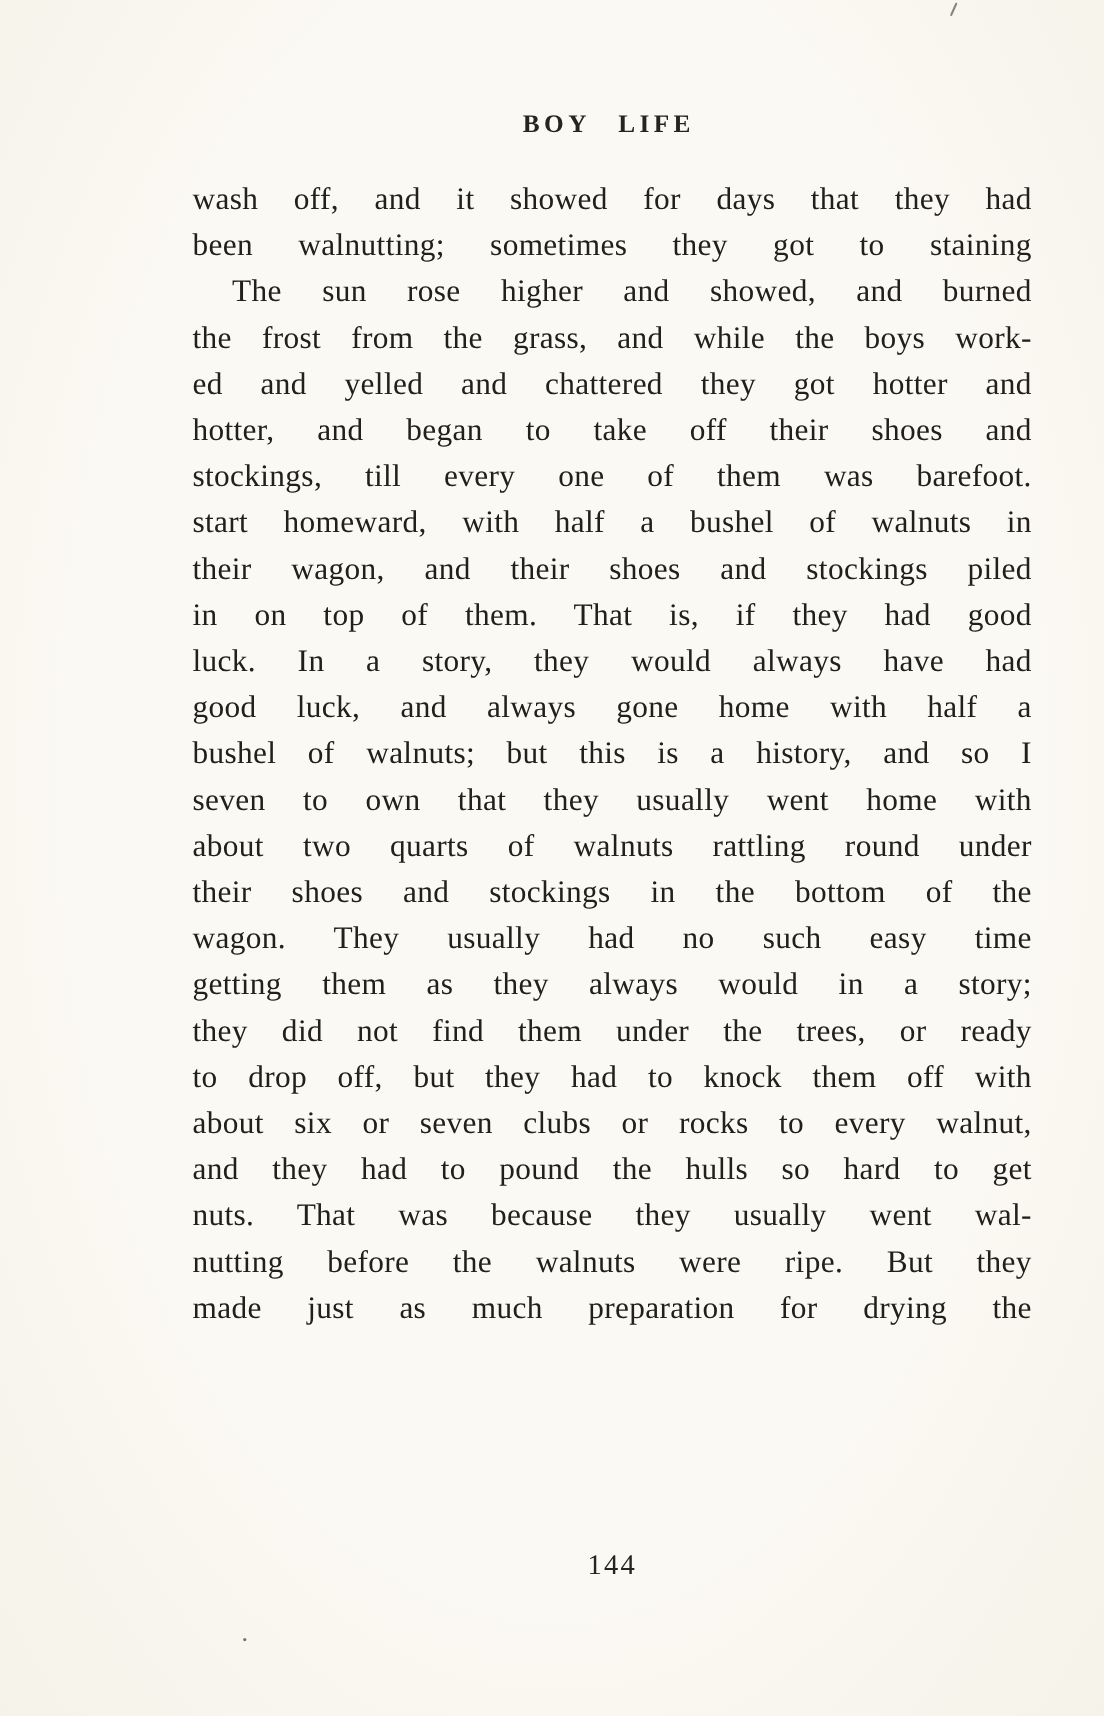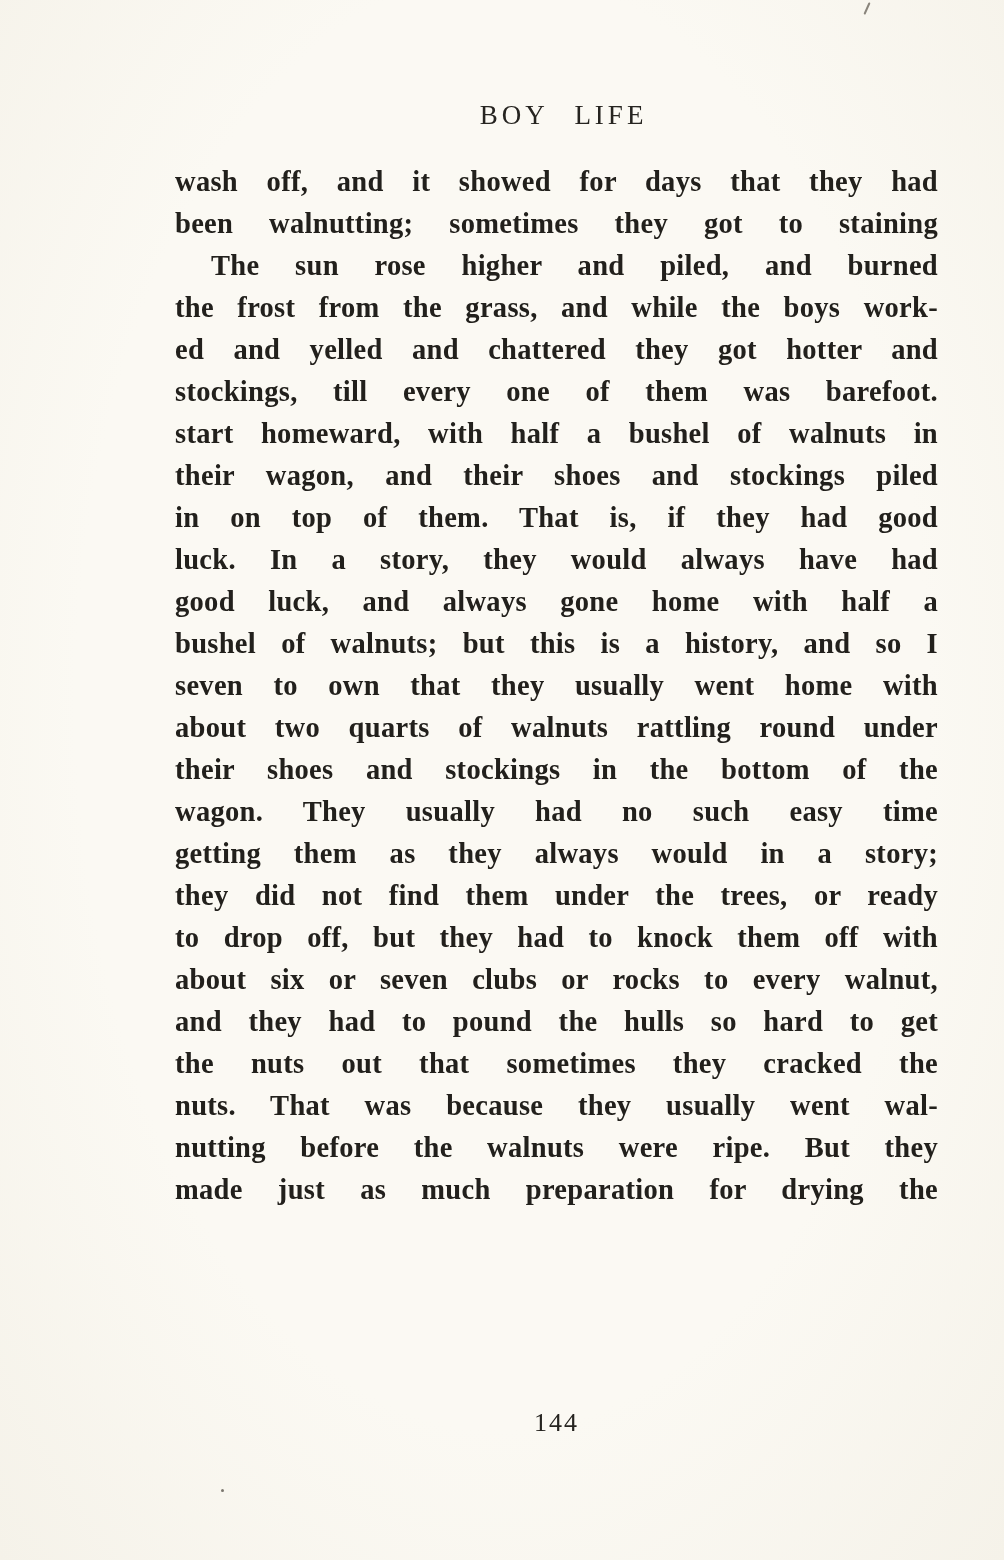--- a/index.html
+++ b/index.html
@@ -14,38 +14,37 @@
     margin: 0 auto;
     background: #faf8f1;
     background-image: radial-gradient(ellipse at 50% 45%, #fbf9f3 60%, #f5f2e9 100%);
     overflow: hidden;
     font-family: "Liberation Serif", "DejaVu Serif", serif;
     color: #22201c;
   }
   .running-header {
     position: absolute;
     top: 100px;
-    left: 182px;
+    left: 172px;
     width: 763px;
     text-align: center;
-    font-size: 27px;
-    font-weight: normal;
+    font-size: 23px;
+    font-weight: bold;
     letter-spacing: 4px;
     word-spacing: 16px;
     color: #262420;
   }
   .body-text {
     position: absolute;
     top: 161px;
     left: 175px;
     width: 763px;
     font-size: 28.5px;
     line-height: 42px;
     letter-spacing: 0.3px;
-    font-weight: bold;
   }
   .line {
     text-align: justify;
     text-align-last: justify;
     white-space: normal;
   }
   .line.indent {
     text-indent: 36px;
   }
   .line.para-end {
@@ -84,39 +83,39 @@
 </style>
 </head>
 <body>
 
 <div class="page">
   <div class="artifact-top-right"></div>
   <div class="running-header">BOY LIFE</div>
   <div class="body-text" id="body-text">
       <div class="line">wash off, and it showed for days that they had</div>
       <div class="line">been walnutting; sometimes they got to staining</div>
-      <div class="line indent">The sun rose higher and piled, and burned</div>
+      <div class="line indent">The sun rose higher and showed, and burned</div>
       <div class="line">the frost from the grass, and while the boys work-</div>
       <div class="line">ed and yelled and chattered they got hotter and</div>
+      <div class="line">hotter, and began to take off their shoes and</div>
       <div class="line">stockings, till every one of them was barefoot.</div>
       <div class="line">start homeward, with half a bushel of walnuts in</div>
       <div class="line">their wagon, and their shoes and stockings piled</div>
       <div class="line">in on top of them. That is, if they had good</div>
       <div class="line">luck. In a story, they would always have had</div>
       <div class="line">good luck, and always gone home with half a</div>
       <div class="line">bushel of walnuts; but this is a history, and so I</div>
       <div class="line">seven to own that they usually went home with</div>
       <div class="line">about two quarts of walnuts rattling round under</div>
       <div class="line">their shoes and stockings in the bottom of the</div>
       <div class="line">wagon. They usually had no such easy time</div>
       <div class="line">getting them as they always would in a story;</div>
       <div class="line">they did not find them under the trees, or ready</div>
       <div class="line">to drop off, but they had to knock them off with</div>
       <div class="line">about six or seven clubs or rocks to every walnut,</div>
       <div class="line">and they had to pound the hulls so hard to get</div>
-      <div class="line">the nuts out that sometimes they cracked the</div>
       <div class="line">nuts. That was because they usually went wal-</div>
       <div class="line">nutting before the walnuts were ripe. But they</div>
       <div class="line">made just as much preparation for drying the</div>
     </div>
   <div class="page-number">144</div>
   <div class="artifact-bottom-left"></div>
 </div>
 
 </body></html>

